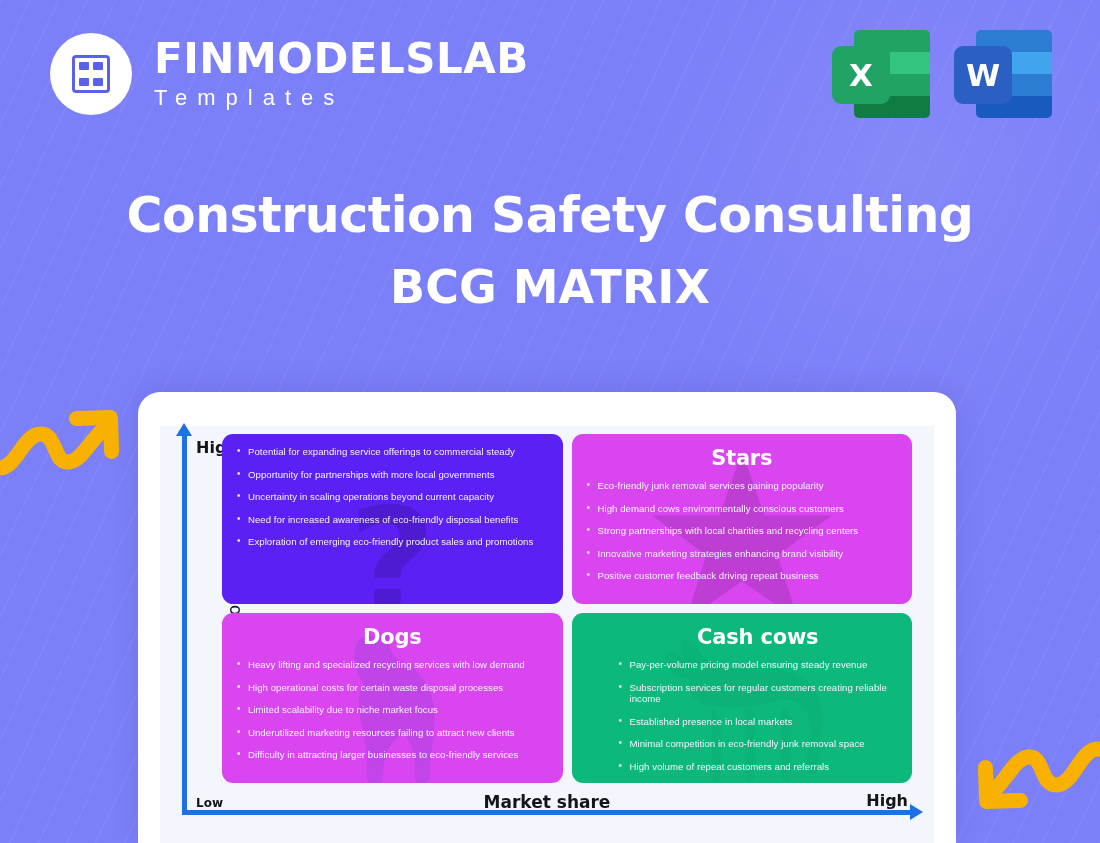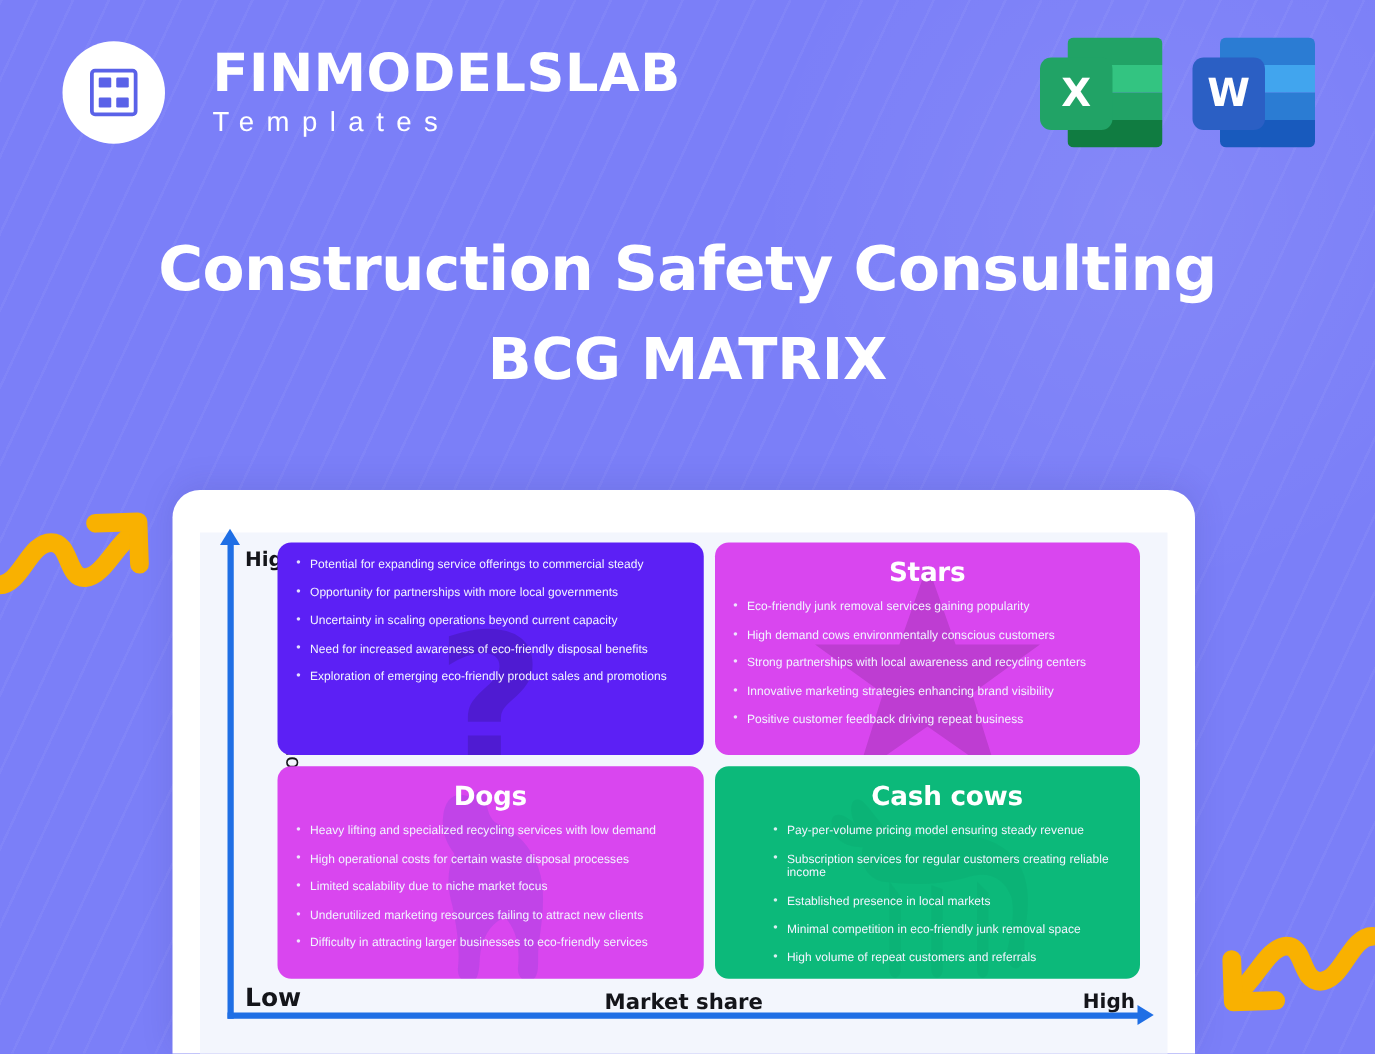--- a/index.html
+++ b/index.html
@@ -23,21 +23,21 @@
   .bg-glow {
     position:absolute; right:-120px; top:-140px;
     width:620px; height:620px; border-radius:50%;
     background:radial-gradient(circle, rgba(255,255,255,0.07) 0%, rgba(255,255,255,0) 70%);
     pointer-events:none;
   }
 
   
   .header { position:absolute; top:0; left:0; right:0; height:160px; }
 
-  .brand { position:absolute; left:50px; top:33px; display:flex; align-items:center; gap:38px;justify-content:flex-end; }
+  .brand { position:absolute; left:50px; top:33px; display:flex; align-items:center; gap:22px;justify-content:flex-end; }
   .brand-badge {
     width:82px; height:82px; border-radius:50%; background:#ffffff;
     display:flex; align-items:center; justify-content:center;
   }
   .grid-icon { width:38px; height:38px; position:relative; }
   .grid-icon .frame {
     position:absolute; inset:0; border:3.5px solid #5a62e8; border-radius:4px;
   }
   .grid-icon .cell {
     position:absolute; background:#5a62e8; width:10px; height:8px; border-radius:1px;
@@ -125,21 +125,21 @@
     position:absolute; left:22px; bottom:28px; right:22px; height:5px; background:#1f6fe5;
   }
   .x-axis::after {
     content:""; position:absolute; right:-11px; top:-6.5px;
     border-top:8.5px solid transparent; border-bottom:8.5px solid transparent;
     border-left:13px solid #1f6fe5;
   }
 
   .lbl { position:absolute; color:#14151a; font-weight:bold; font-family:"DejaVu Sans", sans-serif; }
   .lbl-high-y { left:36px; top:12px; font-size:16px; }
-  .lbl-low-x  { left:36px; bottom:33px; font-size:20px;margin-top:18px; }
+  .lbl-low-x  { left:36px; bottom:33px; font-size:12px;margin-top:18px; }
   .lbl-high-x { right:26px; bottom:33px; font-size:16px; }
   .lbl-growth {
     left:12px; top:50%; transform:translateY(-50%) rotate(-90deg);
     transform-origin:center; font-size:17px; font-weight:normal; white-space:nowrap;
     color:#14151a;
   }
   .lbl-share {
     left:50%; transform:translateX(-50%); bottom:31px;
     font-size:17px; font-weight:bold; color:#14151a;
   }
@@ -274,21 +274,21 @@
       </div>
 
       <div class="quad q-stars">
         <svg class="wm" width="190" height="180" viewBox="0 0 100 96" style="bottom:-24px;">
           <path d="M50 2 L62 36 L98 36 L69 57 L80 92 L50 71 L20 92 L31 57 L2 36 L38 36 Z" fill="#000"></path>
         </svg>
         <div class="quad-title">Stars</div>
         <ul>
           <li>Eco-friendly junk removal services gaining popularity</li>
           <li>High demand cows environmentally conscious customers</li>
-          <li>Strong partnerships with local awareness and recycling centers</li>
+          <li>Strong partnerships with local charities and recycling centers</li>
           <li>Innovative marketing strategies enhancing brand visibility</li>
           <li>Positive customer feedback driving repeat business</li>
         </ul>
       </div>
 
       <div class="quad q-dogs">
         <svg class="wm" width="155" height="165" viewBox="0 0 100 110" style="bottom:-8px;">
           <path fill="#1a3fb5" d="M40 8 C32 4 26 8 25 18 C24 26 27 33 31 38 C27 46 27 56 30 66
                  C32 76 34 88 33 98 C32 104 36 108 41 106 C45 104 44 96 45 90
                  C47 80 52 74 58 72 C64 78 66 88 65 98 C64 104 69 108 73 105

